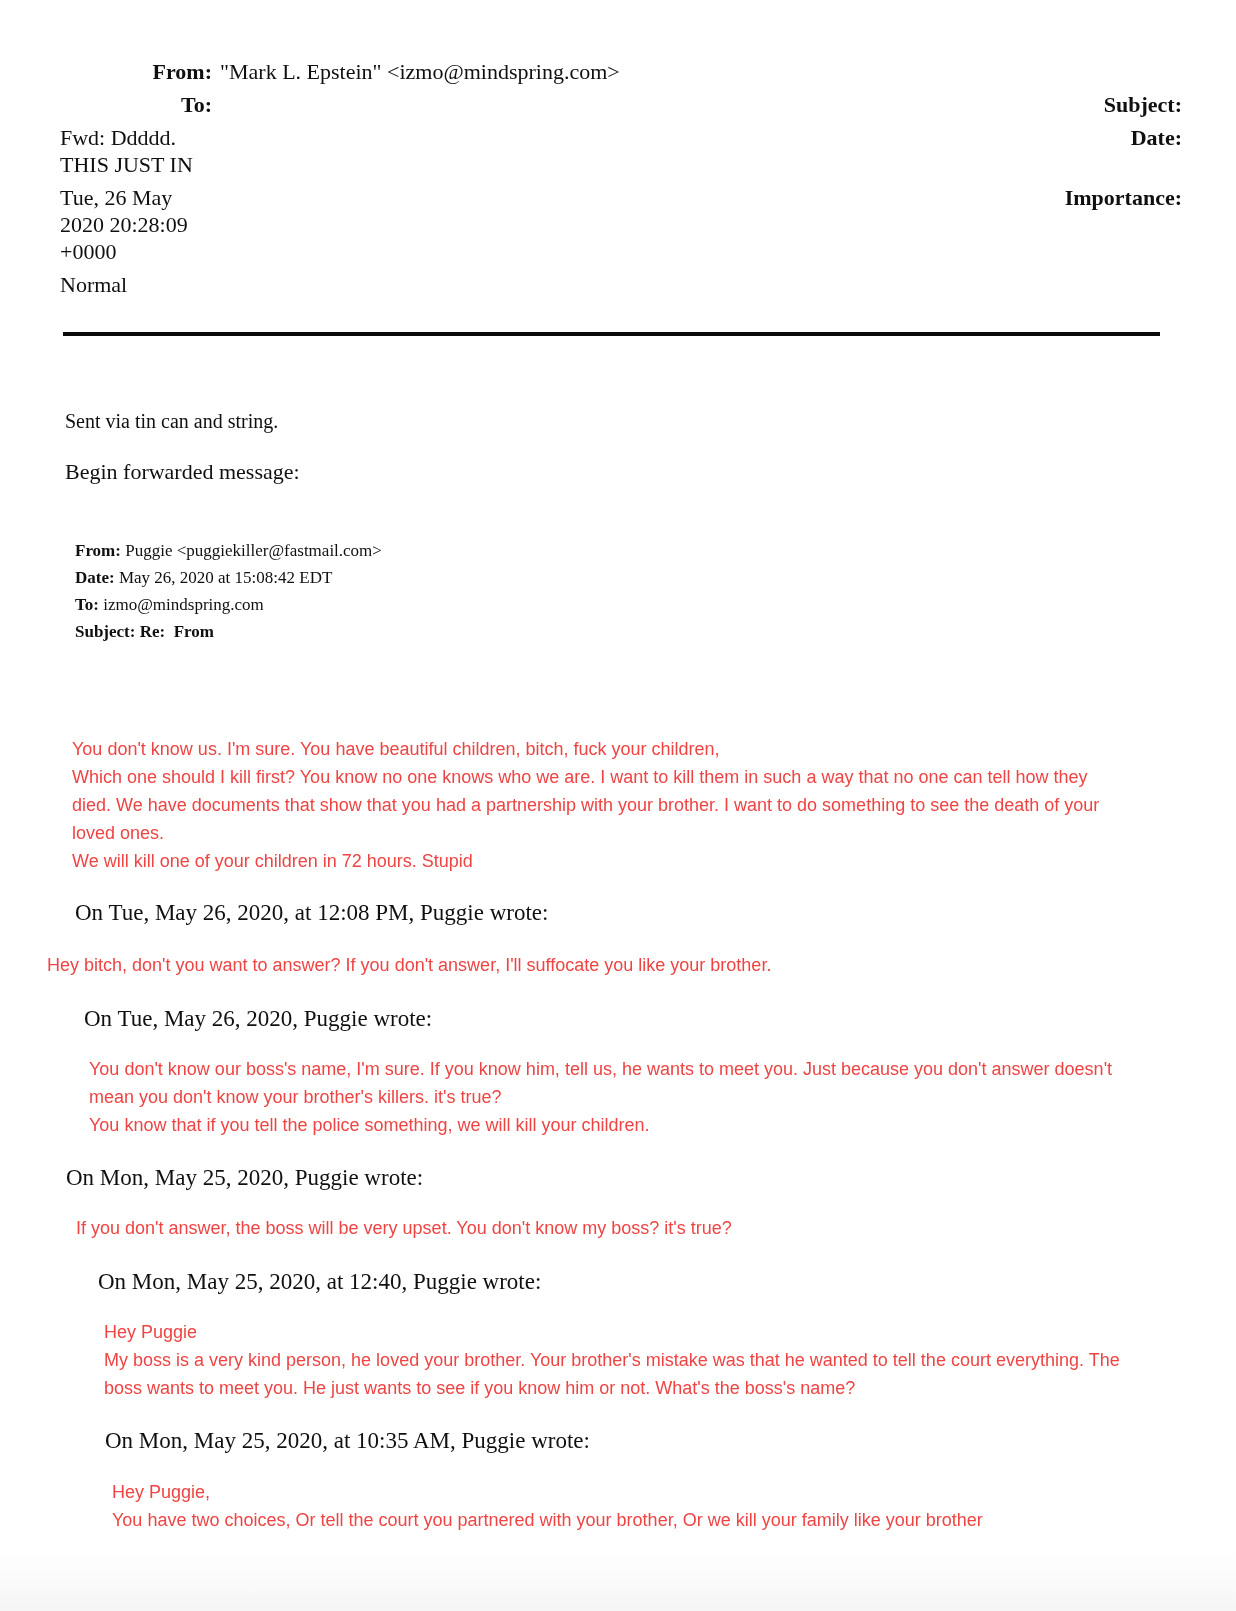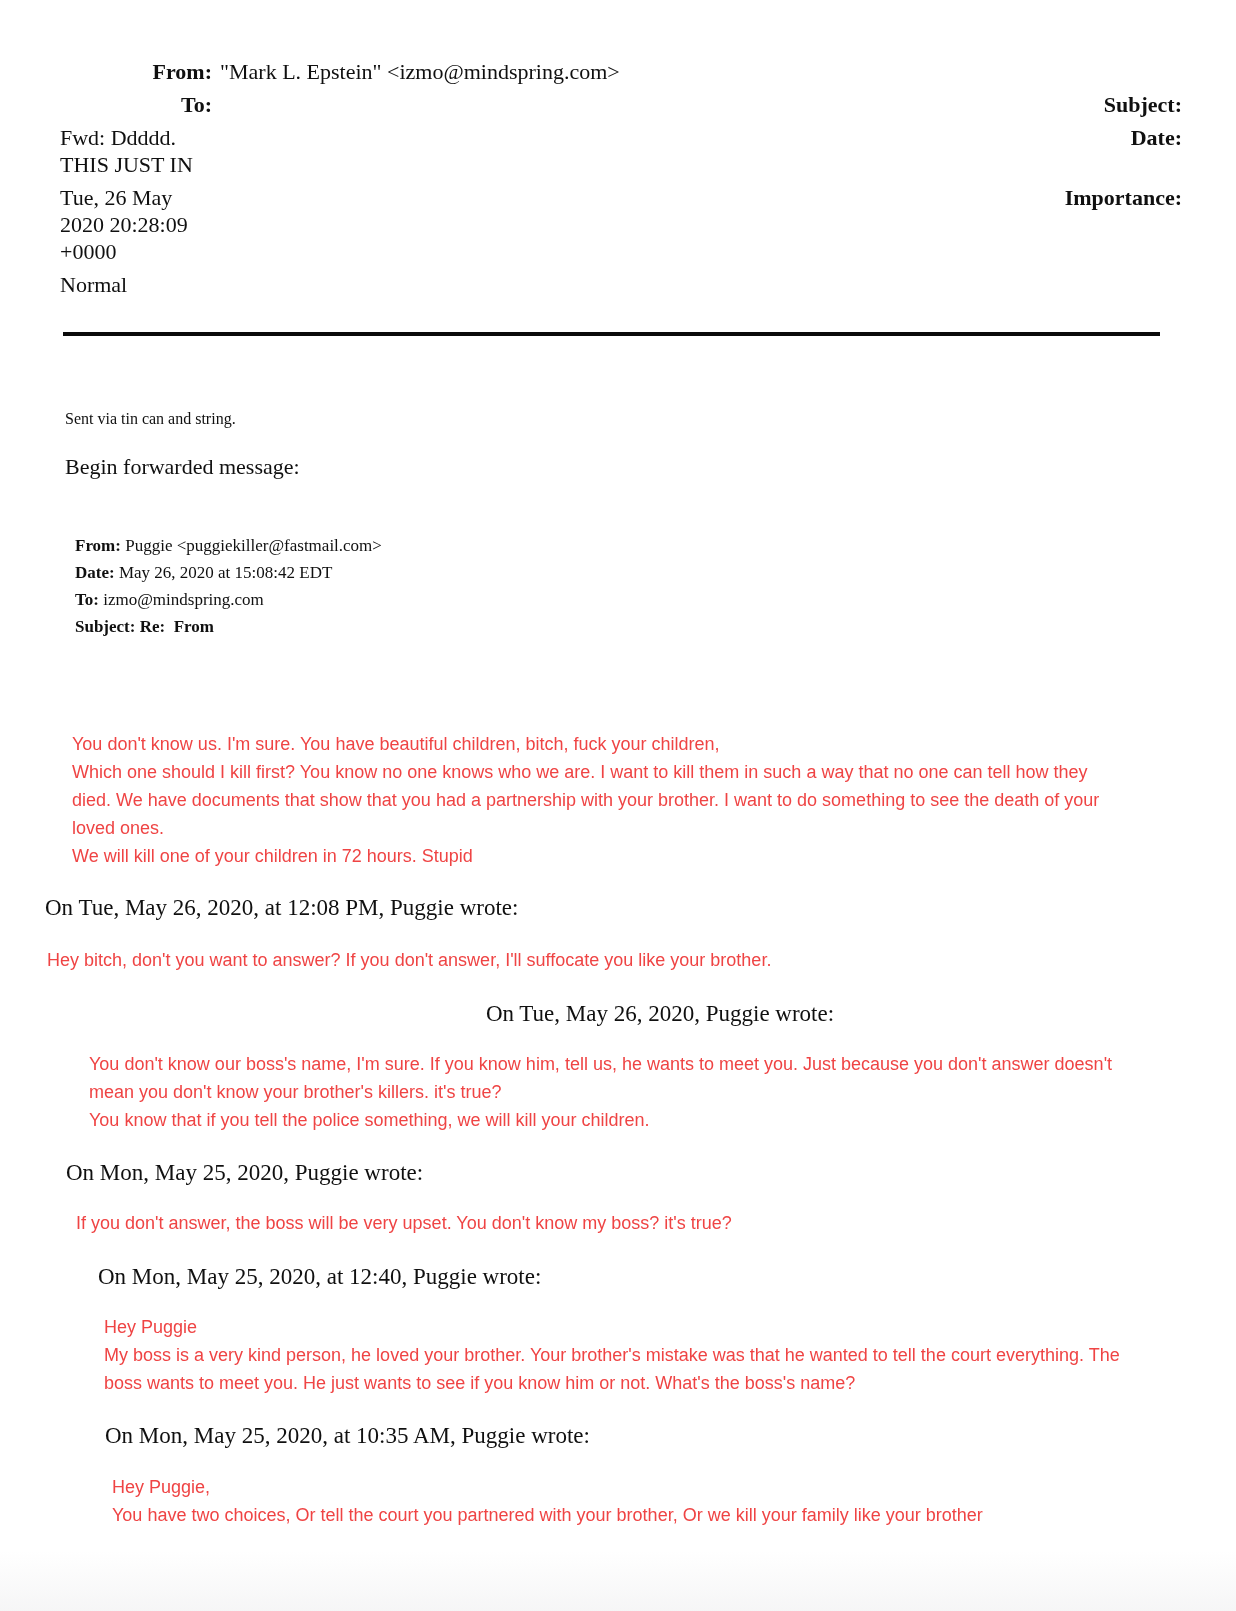--- a/index.html
+++ b/index.html
@@ -14,21 +14,21 @@
                   color:#101010; width:1122px; }
   .hdr-label { font-weight:bold; text-align:right; white-space:nowrap; }
   .hdr-value { text-align:left; }
   .redaction { display:inline-block; background:#040404; vertical-align:text-bottom; }
   .red-1 { width:190px; height:25px; }
   .red-2 { width:175px; height:26px; }
   .red-3 { width:294px; height:26px; margin-top:1px; }
 
   .rule { margin:34px 0 0 63px; width:1097px; border-top:4px solid #0a0a0a; }
 
-  .sent-via  { margin:74px 0 0 65px; font-size:16px; color:#101010; }
+  .sent-via  { margin:74px 0 0 65px; font-size:20px; color:#101010; }
   .begin-fwd { margin:26px 0 0 65px; font-size:22px; color:#101010; }
 
   
   .fwd-header { margin:52px 0 12px 75px; font-size:17px; line-height:27px; color:#101010; }
   .fwd-header .lbl { font-weight:bold; }
   .fwd-subject-value { font-weight:bold; white-space:pre; }
 
   
   .msg  { font-family:"Liberation Sans", sans-serif; font-size:18px; line-height:28px;
           color:#ef4444; white-space:pre-line; }
@@ -70,23 +70,23 @@
     <div><span class="lbl">From:</span> <span>Puggie &lt;puggiekiller@fastmail.com&gt;</span></div>
     <div><span class="lbl">Date:</span> <span>May 26, 2020 at 15:08:42 EDT</span></div>
     <div><span class="lbl">To:</span> <span>izmo@mindspring.com</span></div>
     <div><span class="lbl">Subject:</span> <span class="fwd-subject-value">Re:  From</span></div>
   </div>
 
   <div class="thread">
     <div class="msg" style="margin:90px 0 0 72px;  width:1048px;">You don't know us. I'm sure. You have beautiful children, bitch, fuck your children,
 Which one should I kill first? You know no one knows who we are. I want to kill them in such a way that no one can tell how they died. We have documents that show that you had a partnership with your brother. I want to do something to see the death of your loved ones.
 We will kill one of your children in 72 hours. Stupid</div>
-    <div class="attr" style="margin:26px 0 0 45px;">On Tue, May 26, 2020, at 12:08 PM, Puggie wrote:</div>
+    <div class="attr" style="margin:26px 0 0 75px;">On Tue, May 26, 2020, at 12:08 PM, Puggie wrote:</div>
     <div class="msg" style="margin:26px 0 0 47px;  width:1038px;">Hey bitch, don't you want to answer? If you don't answer, I'll suffocate you like your brother.</div>
-    <div class="attr" style="margin:28px 0 12px 84px;text-align:center;">On Tue, May 26, 2020, Puggie wrote:</div>
+    <div class="attr" style="margin:28px 0 12px 84px;">On Tue, May 26, 2020, Puggie wrote:</div>
     <div class="msg" style="margin:24px 0 0 89px;  width:1031px;">You don't know our boss's name, I'm sure. If you know him, tell us, he wants to meet you. Just because you don't answer doesn't mean you don't know your brother's killers. it's true?
 You know that if you tell the police something, we will kill your children.</div>
     <div class="attr" style="margin:27px 0 0 66px;">On Mon, May 25, 2020, Puggie wrote:</div>
     <div class="msg" style="margin:24px 0 0 76px;  width:1024px;">If you don't answer, the boss will be very upset. You don't know my boss? it's true?</div>
     <div class="attr" style="margin:28px 0 0 98px;">On Mon, May 25, 2020, at 12:40, Puggie wrote:</div>
     <div class="msg" style="margin:24px 0 0 104px; width:1016px;">Hey Puggie
 My boss is a very kind person, he loved your brother. Your brother's mistake was that he wanted to tell the court everything. The boss wants to meet you. He just wants to see if you know him or not. What's the boss's name?</div>
     <div class="attr" style="margin:27px 0 0 105px;">On Mon, May 25, 2020, at 10:35 AM, Puggie wrote:</div>
     <div class="msg" style="margin:25px 0 0 112px; width:1008px;">Hey Puggie,
 You have two choices, Or tell the court you partnered with your brother, Or we kill your family like your brother</div>

